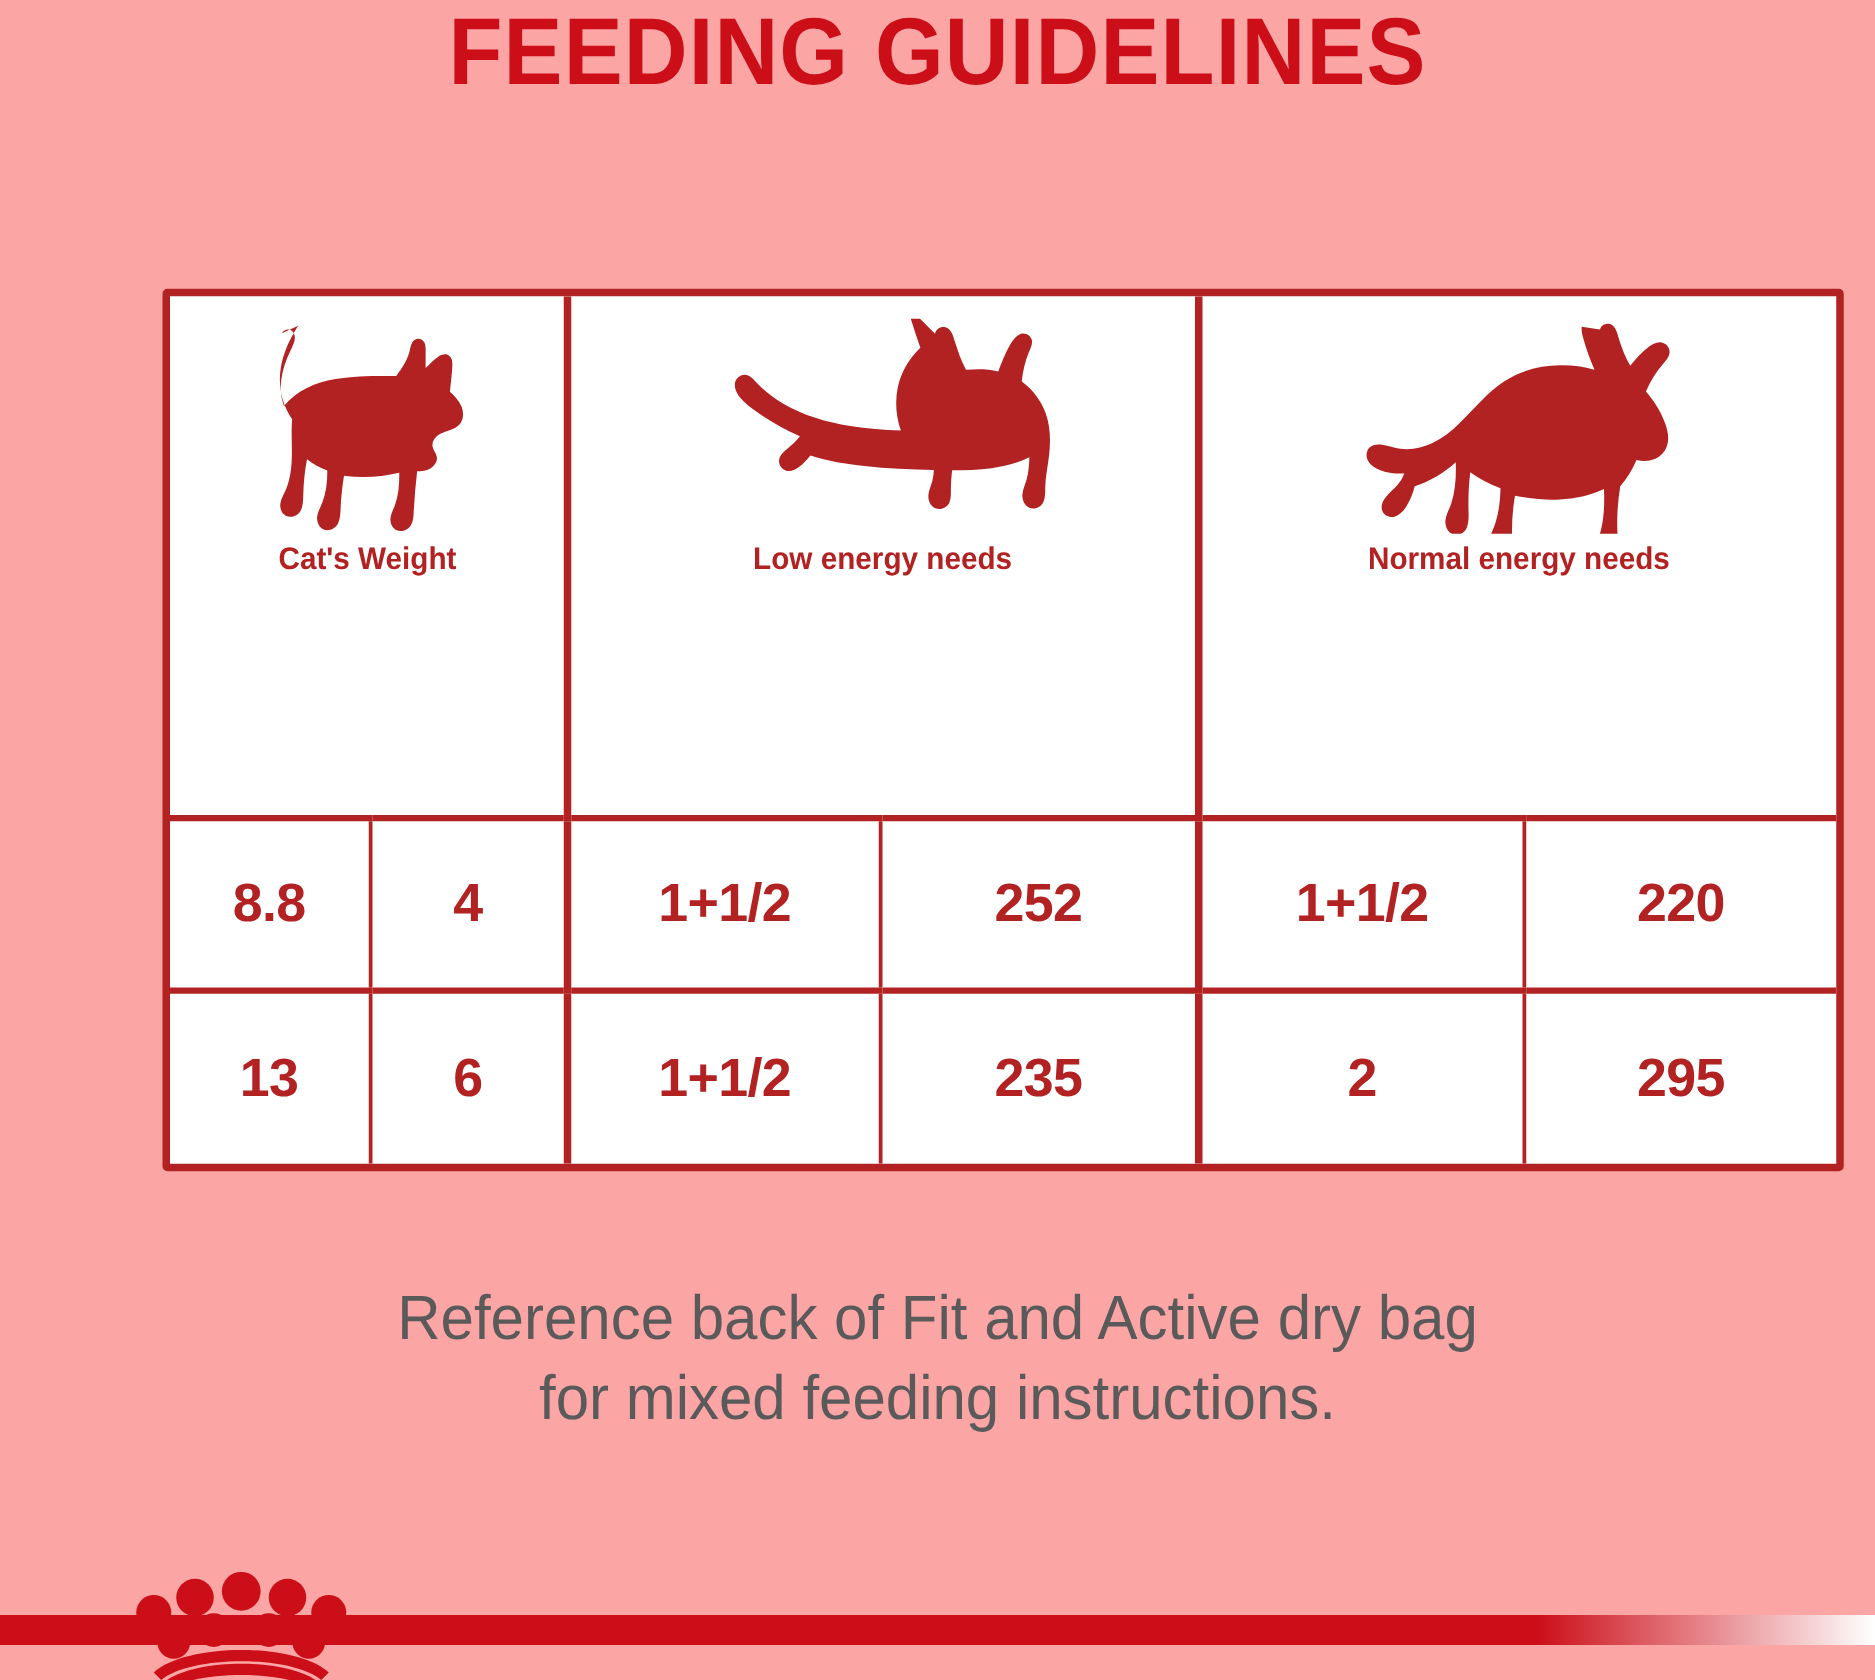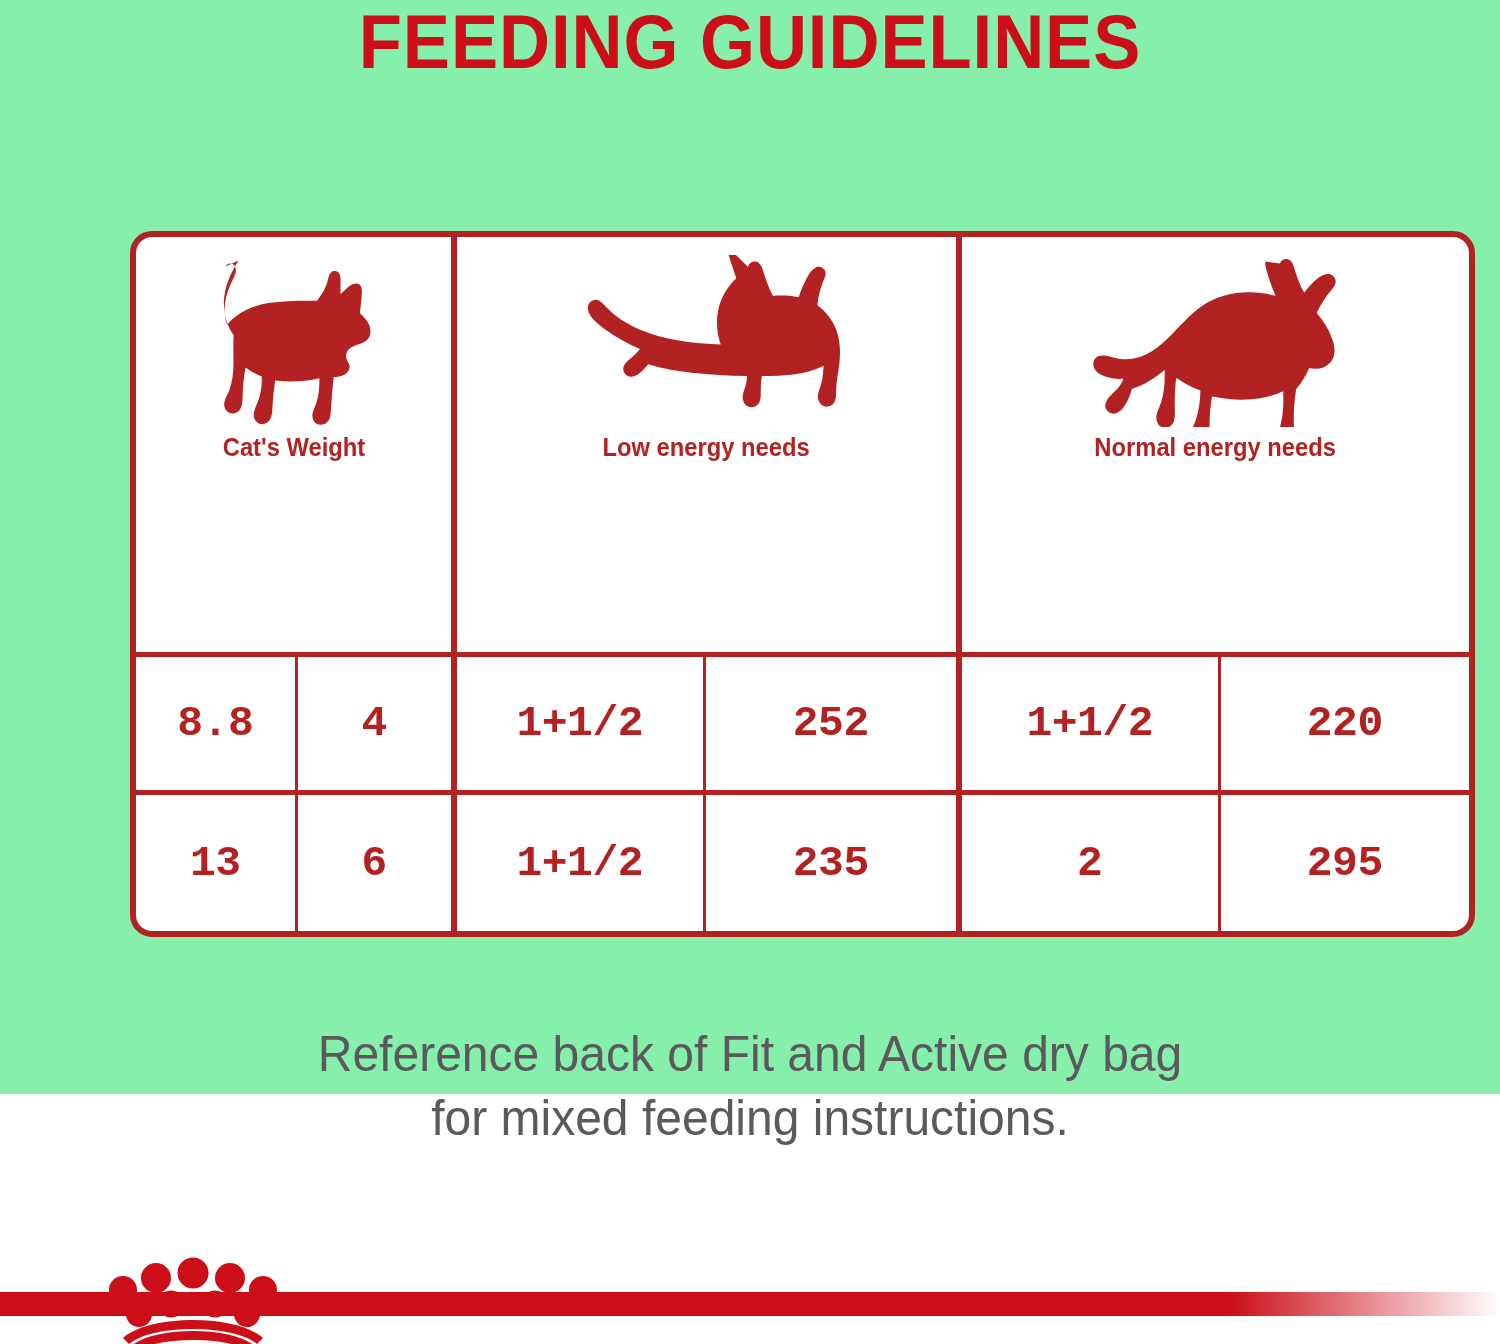--- a/index.html
+++ b/index.html
@@ -8,22 +8,22 @@
     width: 1500px;
     height: 1344px;
     background: #ffffff;
     font-family: "Liberation Sans", sans-serif;
     overflow: hidden;
   }
 
   #page {
     position: relative;
     width: 1500px;
-    height: 1094px;
-    background: #86efac;
+    height: 1344px;
+    background: #fca5a5;
   }
 
   
   #title {
     position: absolute;
     left: 0;
     top: 2px;
     width: 1500px;
     text-align: center;
     font-size: 76px;
@@ -38,21 +38,21 @@
   }
 
   
   #table-wrap {
     position: absolute;
     left: 130px;
     top: 231px;
     width: 1345px;
     height: 706px;
     border: 6px solid #b22222;
-    border-radius: 22px;
+    border-radius: 4px;
     background: #ffffff;
     overflow: hidden;
   }
 
   .tbl {
     width: 100%;
     height: 100%;
     border-collapse: collapse;
     table-layout: fixed;
   }
@@ -102,21 +102,21 @@
     font-weight: bold;
     font-family: "Liberation Sans", sans-serif;
     transform: scaleX(0.95);
   }
 
   
   .data-cell {
     height: 97px;
     font-size: 43px;
     font-weight: bold;
-    font-family: Liberation Mono, monospace;
+    font-family: Liberation Sans, sans-serif;
     letter-spacing: -0.5px;
   }
 
   
   #footnote {
     position: absolute;
     left: 0;
     top: 1022px;
     width: 1500px;
     text-align: center;

